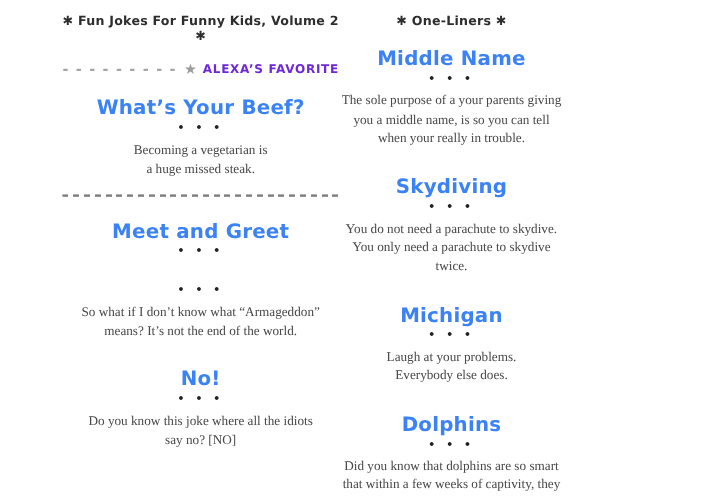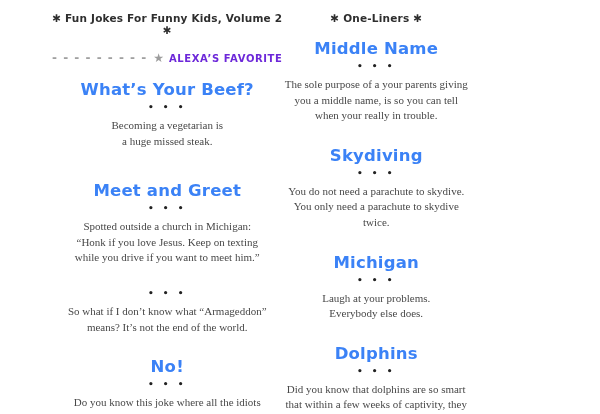--- a/index.html
+++ b/index.html
@@ -118,23 +118,20 @@
       <div class="dots">• • •</div>
       <p>Becoming a vegetarian is
 a huge missed steak.</p>
     </article>
 
     <div class="dashed-divider"></div>
 
     <article class="joke mt-joke">
       <h2>Meet and Greet</h2>
       <div class="dots">• • •</div>
-      <p>Spotted outside a church in Michigan:
-“Honk if you love Jesus. Keep on texting
-while you drive if you want to meet him.”</p>
     </article>
 
     <article class="joke mt-joke">
       <div class="dots">• • •</div>
       <p>So what if I don’t know what “Armageddon”
 means? It’s not the end of the world.</p>
     </article>
 
     <article class="joke mt-joke-lg">
       <h2>No!</h2>

